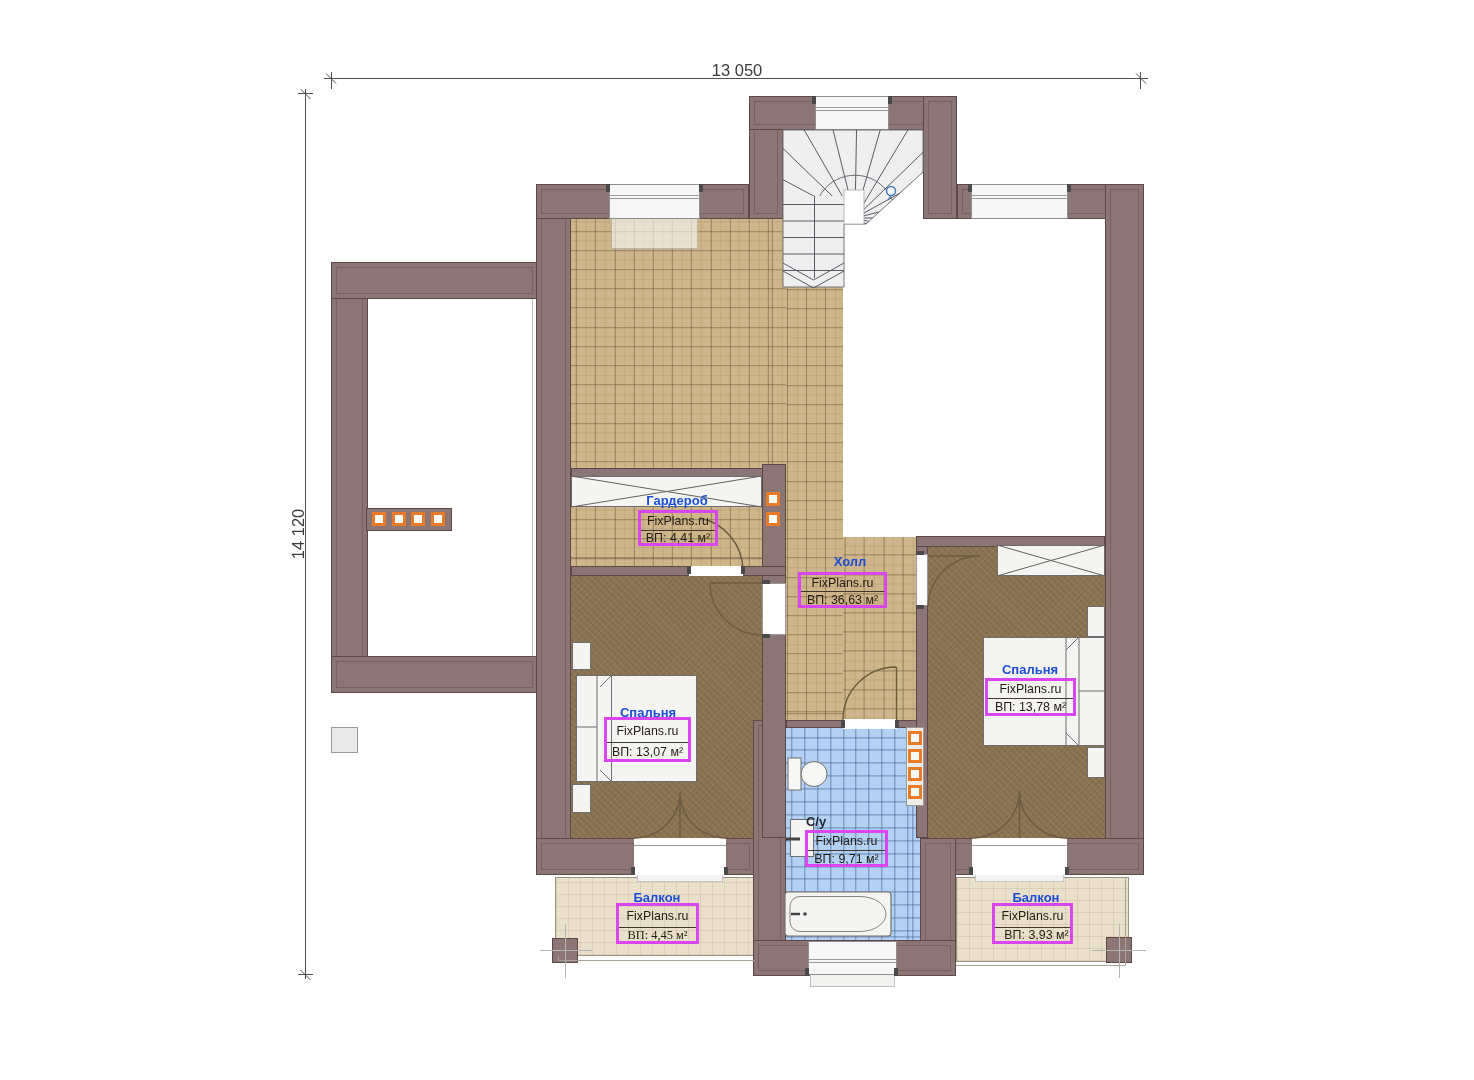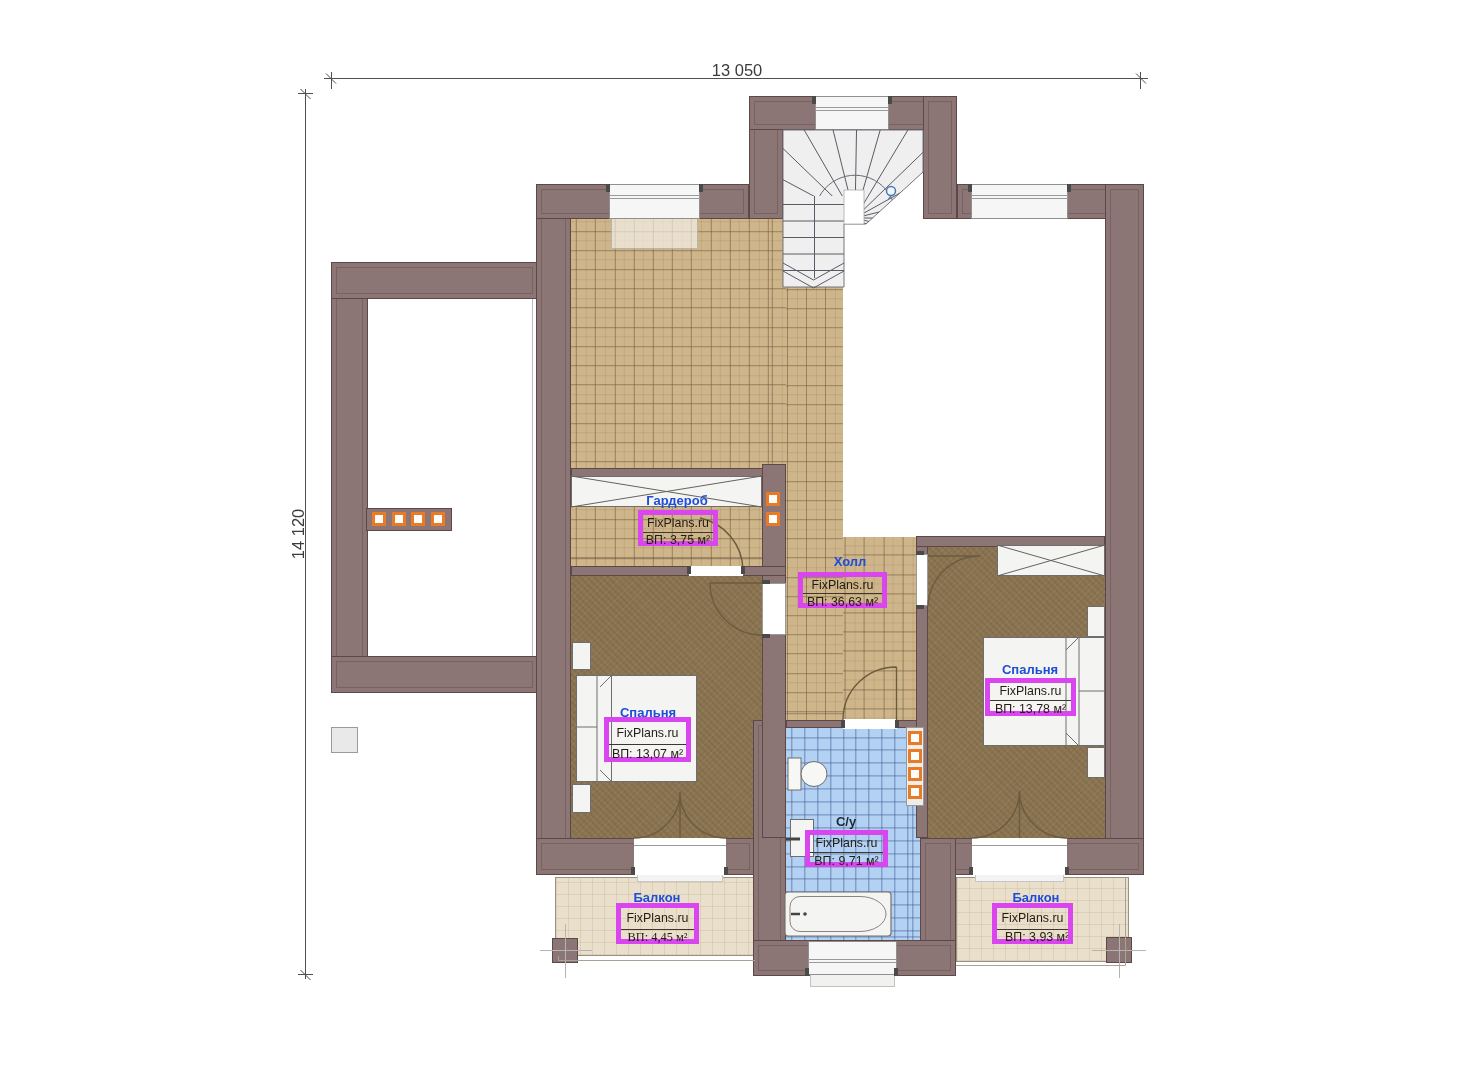--- a/index.html
+++ b/index.html
@@ -25,21 +25,21 @@
     background-image:
       repeating-linear-gradient(0deg, rgba(160,140,100,.18) 0 1px, transparent 1px 12px),
       repeating-linear-gradient(90deg, rgba(160,140,100,.18) 0 1px, transparent 1px 12px);}
   .win{position:absolute;background:#f6f6f6;border:1px solid #8f8f8f;box-sizing:border-box;}
   .openw{position:absolute;background:#fff;}
   .furn{position:absolute;background:#f4f4f2;border:1px solid #6e6e6e;box-sizing:border-box;}
   .lbl{position:absolute;color:#1d4ed8;text-align:center;}
   .lbl .t{font-weight:bold;font-size:13px;white-space:nowrap;}
   .post{position:absolute;background:#8c7675;border:1px solid #5d4847;box-sizing:border-box;}
   .bvl::after{content:"";position:absolute;inset:5px;border:1px solid rgba(80,58,58,.34);}
-  .lbox{position:absolute;border:5px solid #d946ef;box-sizing:border-box;font-size:12.4px;color:#241c12;text-align:center;}
+  .lbox{position:absolute;border:3px solid #d946ef;box-sizing:border-box;font-size:12.4px;color:#241c12;text-align:center;}
   .lbox .r1{border-bottom:1px solid #41362c;box-sizing:border-box;overflow:hidden;white-space:nowrap;}
   .lbox .r2{overflow:hidden;white-space:nowrap;}
   .osq{position:absolute;background:#fdfdfb;border:3px solid #e87b28;box-sizing:border-box;}
   svg{position:absolute;left:0;top:0;}
 </style>
 </head>
 <body>
 <div id="plan">
 
   <div class="tan" style="left:571px;top:219px;width:215px;height:347px;background-position:-14.2px -7.8px;"></div>
@@ -328,21 +328,21 @@
     </g>
     <text x="737" y="75.5" font-family="Liberation Sans, sans-serif" font-size="16.5" fill="#3c3c3c" text-anchor="middle">13 050</text>
     <text x="304" y="534" font-family="Liberation Sans, sans-serif" font-size="16.5" fill="#3c3c3c" text-anchor="middle" transform="rotate(-90 304 534)">14 120</text>
   </svg>
 
   <div class="lbl" style="left:597px;top:493px;width:160px;">
       <div class="t">Гардероб</div>
     </div>
   <div class="lbox" style="left:638px;top:510px;width:80px;height:36px;">
     <div class="r1" style="height:18px;line-height:17px;">FixPlans.ru</div>
-    <div class="r2" style="height:16px;line-height:15px;">ВП: 3,75 м²</div>
+    <div class="r2" style="height:16px;line-height:15px;">ВП: 4,41 м²</div>
   </div>
 
   <div class="lbl" style="left:770px;top:554px;width:160px;">
       <div class="t">Холл</div>
     </div>
   <div class="lbox" style="left:798px;top:572px;width:89px;height:36px;">
     <div class="r1" style="height:17px;line-height:16px;">FixPlans.ru</div>
     <div class="r2" style="height:17px;line-height:16px;">ВП: 36,63 м²</div>
   </div>
 
@@ -355,21 +355,21 @@
   </div>
 
   <div class="lbl" style="left:950px;top:662px;width:160px;">
       <div class="t">Спальня</div>
     </div>
   <div class="lbox" style="left:985px;top:678px;width:91px;height:38px;">
     <div class="r1" style="height:18px;line-height:17px;">FixPlans.ru</div>
     <div class="r2" style="height:18px;line-height:17px;">ВП: 13,78 м²</div>
   </div>
 
-  <div class="lbl" style="left:766px;top:814px;width:160px;color:#1f2733;">
+  <div class="lbl" style="left:736px;top:814px;width:160px;color:#1f2733;">
       <div class="t">С/у</div>
     </div>
   <div class="lbox" style="left:805px;top:830px;width:83px;height:37px;">
     <div class="r1" style="height:18px;line-height:17px;">FixPlans.ru</div>
     <div class="r2" style="height:17px;line-height:16px;">ВП: 9,71 м²</div>
   </div>
 
   <div class="lbl" style="left:577px;top:890px;width:160px;">
       <div class="t">Балкон</div>
     </div>

